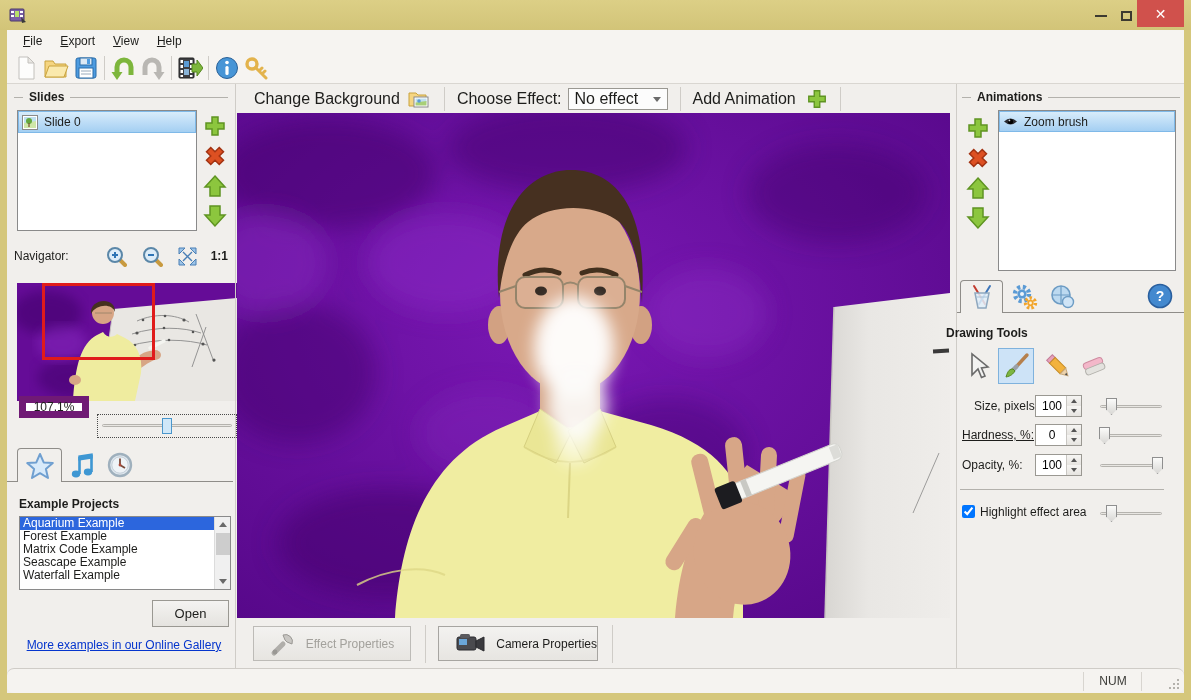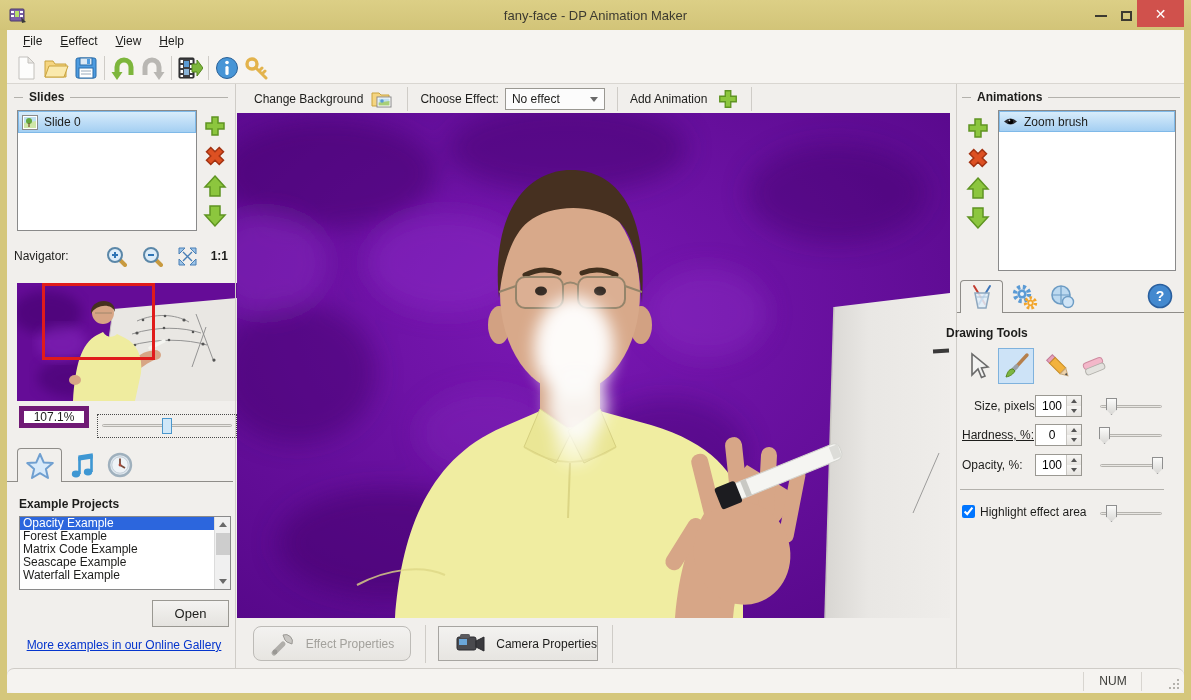--- a/index.html
+++ b/index.html
@@ -39,21 +39,21 @@
   .listrow.sel { background:linear-gradient(#d8ecfb,#a4cff2); border:1px solid #7fb9e8; }
   .sidecol { display:flex; flex-direction:column; gap:6px; }
   .sbtn { width:24px; height:24px; display:flex; align-items:center; justify-content:center; }
 
   #nav-row { left:14px; top:246px; width:214px; height:20px; display:flex; align-items:center; }
   #nav-111 { font-weight:bold; }
 
   #thumb-wrap { left:17px; top:283px; width:220px; height:118px; }
   #thumb-view { left:25px; top:0px; width:113px; height:77px; border:3px solid #e01b1b; }
 
-  #zoom-box { left:19px; top:406px; width:70px; height:22px; background:#fff; border:5px solid #701a75; display:flex; align-items:center; justify-content:center; }
+  #zoom-box { left:19px; top:396px; width:70px; height:22px; background:#fff; border:7px solid #701a75; display:flex; align-items:center; justify-content:center; }
   .slider { position:relative; }
   .track { position:absolute; left:4px; right:4px; top:50%; height:3px; margin-top:-2px; background:#e8e6e2; border:1px solid #b5b3ae; border-radius:2px; }
   .sthumb { position:absolute; top:3px; width:11px; height:17px; background:linear-gradient(#fbfbfa,#d9d8d5); border:1px solid #8f8f8f;
             clip-path:polygon(0 0,100% 0,100% 68%,50% 100%,0 68%); }
   #nav-slider { left:97px; top:414px; width:140px; height:24px; border:1px dotted #4a4a4a; }
   #nav-slider .navthumb { position:absolute; left:64px; top:3px; width:10px; height:16px; background:#cfe7f8; border:1px solid #4b97cc; }
 
   .tabline { height:1px; background:#8f8d89; }
   .tab-raised { background:#f1efec; border:1px solid #8f8d89; border-bottom:none; border-radius:4px 4px 0 0; display:flex; align-items:center; justify-content:center; }
   .tab-flat { display:flex; align-items:center; justify-content:center; }
@@ -68,27 +68,27 @@
   .tri-dn { width:0; height:0; border-left:4px solid transparent; border-right:4px solid transparent; border-top:5px solid #6a6a6a; }
   #ex-thumb { position:absolute; left:1px; top:16px; width:14px; height:22px; background:#cdcdcd; }
 
   #open-btn { left:152px; top:600px; width:77px; height:27px; background:linear-gradient(#f4f3f1,#e5e3df); border:1px solid #9a9892; display:flex; align-items:center; justify-content:center; font-size:13px; }
   #gallery-link { left:14px; top:638px; width:220px; text-align:center; }
   #gallery-link a { color:#0535cd; }
 
   .vdiv { width:1px; background:#cfccc7; }
 
   
-  #canvas-toolbar { left:240px; top:86px; width:715px; height:26px; display:flex; align-items:center; font-size:12px; }
+  #canvas-toolbar { left:240px; top:86px; width:715px; height:26px; display:flex; align-items:center; font-size:16px; }
   #effect-dd { width:100px; height:22px; background:#fcfcfc; border:1px solid #9a9892; display:flex; align-items:center; justify-content:space-between; padding:0 6px; margin-left:6px; }
   .chev { width:0; height:0; border-left:4px solid transparent; border-right:4px solid transparent; border-top:5px solid #6a6a6a; }
   #main-canvas { left:237px; top:113px; width:713px; height:505px; }
 
   .big-btn { height:35px; background:linear-gradient(#f3f2f0,#e7e5e1); border:1px solid #a7a5a1; display:flex; align-items:center; justify-content:center; gap:10px; font-size:12px; }
-  #fx-btn { left:253px; top:626px; width:158px; color:#a3a19c; border-color:#bdbbb7;border-radius:8px; }
+  #fx-btn { left:253px; top:626px; width:158px; color:#a3a19c; border-color:#bdbbb7; }
   #cam-btn { left:438px; top:626px; width:160px;justify-content:flex-end; }
 
   
   #anim-list { left:998px; top:110px; width:178px; height:161px; background:#fff; border:1px solid #8a8a8a; }
   #dt-title { left:946px; top:326px; font-weight:bold; }
   .tool-box { width:36px; height:36px; display:flex; align-items:center; justify-content:center; }
   .tool-sel { background:#cde3f7; border:1px solid #7fb2dd; }
   .prow-label { font-size:12px; }
   .spin { position:absolute; width:47px; height:22px; background:#fff; border:1px solid #9a9892; }
   .spin input { position:absolute; left:2px; top:1px; width:28px; height:18px; border:none; outline:none; font:12px "Liberation Sans",sans-serif; text-align:center; }
@@ -115,37 +115,36 @@
 <div id="titlebar" class="abs">
   <svg id="app-icon" class="abs" viewBox="0 0 18 18">
     <rect x="1" y="3" width="14" height="12" rx="1" fill="#7b5ea7" stroke="#4a3a6a"></rect>
     <rect x="2" y="5" width="3" height="2" fill="#fff"></rect>
       <rect x="2" y="9" width="3" height="2" fill="#fff"></rect>
     <rect x="11" y="5" width="3" height="2" fill="#fff"></rect>
       <rect x="11" y="9" width="3" height="2" fill="#fff"></rect>
     <rect x="6" y="5" width="4" height="6" fill="#b8e06a"></rect>
     <path d="M12 11 l5 5 -4 1 z" fill="#3a3a3a"></path>
   </svg>
-  <div id="title-text" class="abs">fany-face - DP Animation Maker</div>
   <div id="btn-min" class="abs winbtn">
       <div class="dash"></div>
     </div>
   <div id="btn-max" class="abs winbtn">
       <div class="boxg"></div>
     </div>
   <div id="btn-close" class="abs winbtn">
       <span>✕</span>
     </div>
 </div>
 
 <div id="inner" class="abs"></div>
 
 <div id="menubar" class="abs">
   <div class="menu-item"><span class="mkey">F</span><span>ile</span></div>
-  <div class="menu-item"><span class="mkey">E</span><span>effect</span></div>
+  <div class="menu-item"><span class="mkey">E</span><span>xport</span></div>
   <div class="menu-item"><span class="mkey">V</span><span>iew</span></div>
   <div class="menu-item"><span class="mkey">H</span><span>elp</span></div>
 </div>
 
 <div id="toolbar" class="abs">
   <div class="tbtn">
     <svg width="22" height="24" viewBox="0 0 22 24">
       <path d="M4 1 h9 l6 6 v16 H4z" fill="#fdfdfc" stroke="#c2c0bc"></path>
         <path d="M13 1 l6 6 h-6z" fill="#e9e7e3" stroke="#c2c0bc"></path>
     </svg>
@@ -360,21 +359,21 @@
     <circle cx="14" cy="14" r="11" fill="#dfe7ee" stroke="#9fb0bd" stroke-width="2.4"></circle>
     <circle cx="14" cy="14" r="8.2" fill="#eef3f7" stroke="#c3ced8"></circle>
     <path d="M14 14 V7.5 M14 14 L19 17" stroke="#7a4a3a" stroke-width="1.8"></path>
     <circle cx="14" cy="14" r="1.4" fill="#b04a3a"></circle>
   </svg>
 </div>
 <div class="abs tabline" style="left:7px; top:481px; width:226px; z-index:1;"></div>
 
 <div id="ex-title" class="abs">Example Projects</div>
 <div id="ex-list" class="abs">
-  <div class="exrow sel">Opacity Example</div>
+  <div class="exrow sel">Aquarium Example</div>
   <div class="exrow">Forest Example</div>
   <div class="exrow">Matrix Code Example</div>
   <div class="exrow">Seascape Example</div>
   <div class="exrow">Waterfall Example</div>
   <div id="ex-scroll">
     <div class="scr-arrow" style="top:0;">
         <div class="tri-up"></div>
       </div>
     <div id="ex-thumb"></div>
     <div class="scr-arrow" style="bottom:0;">

